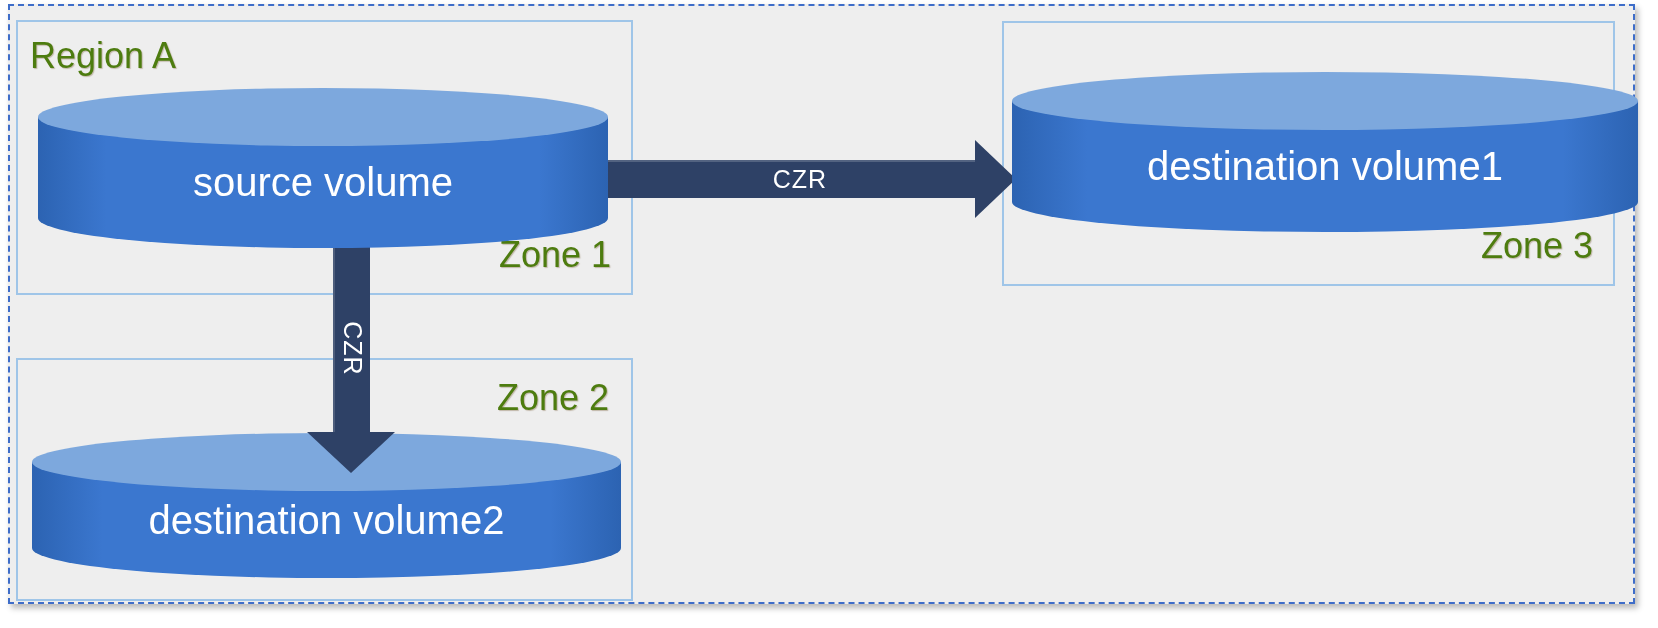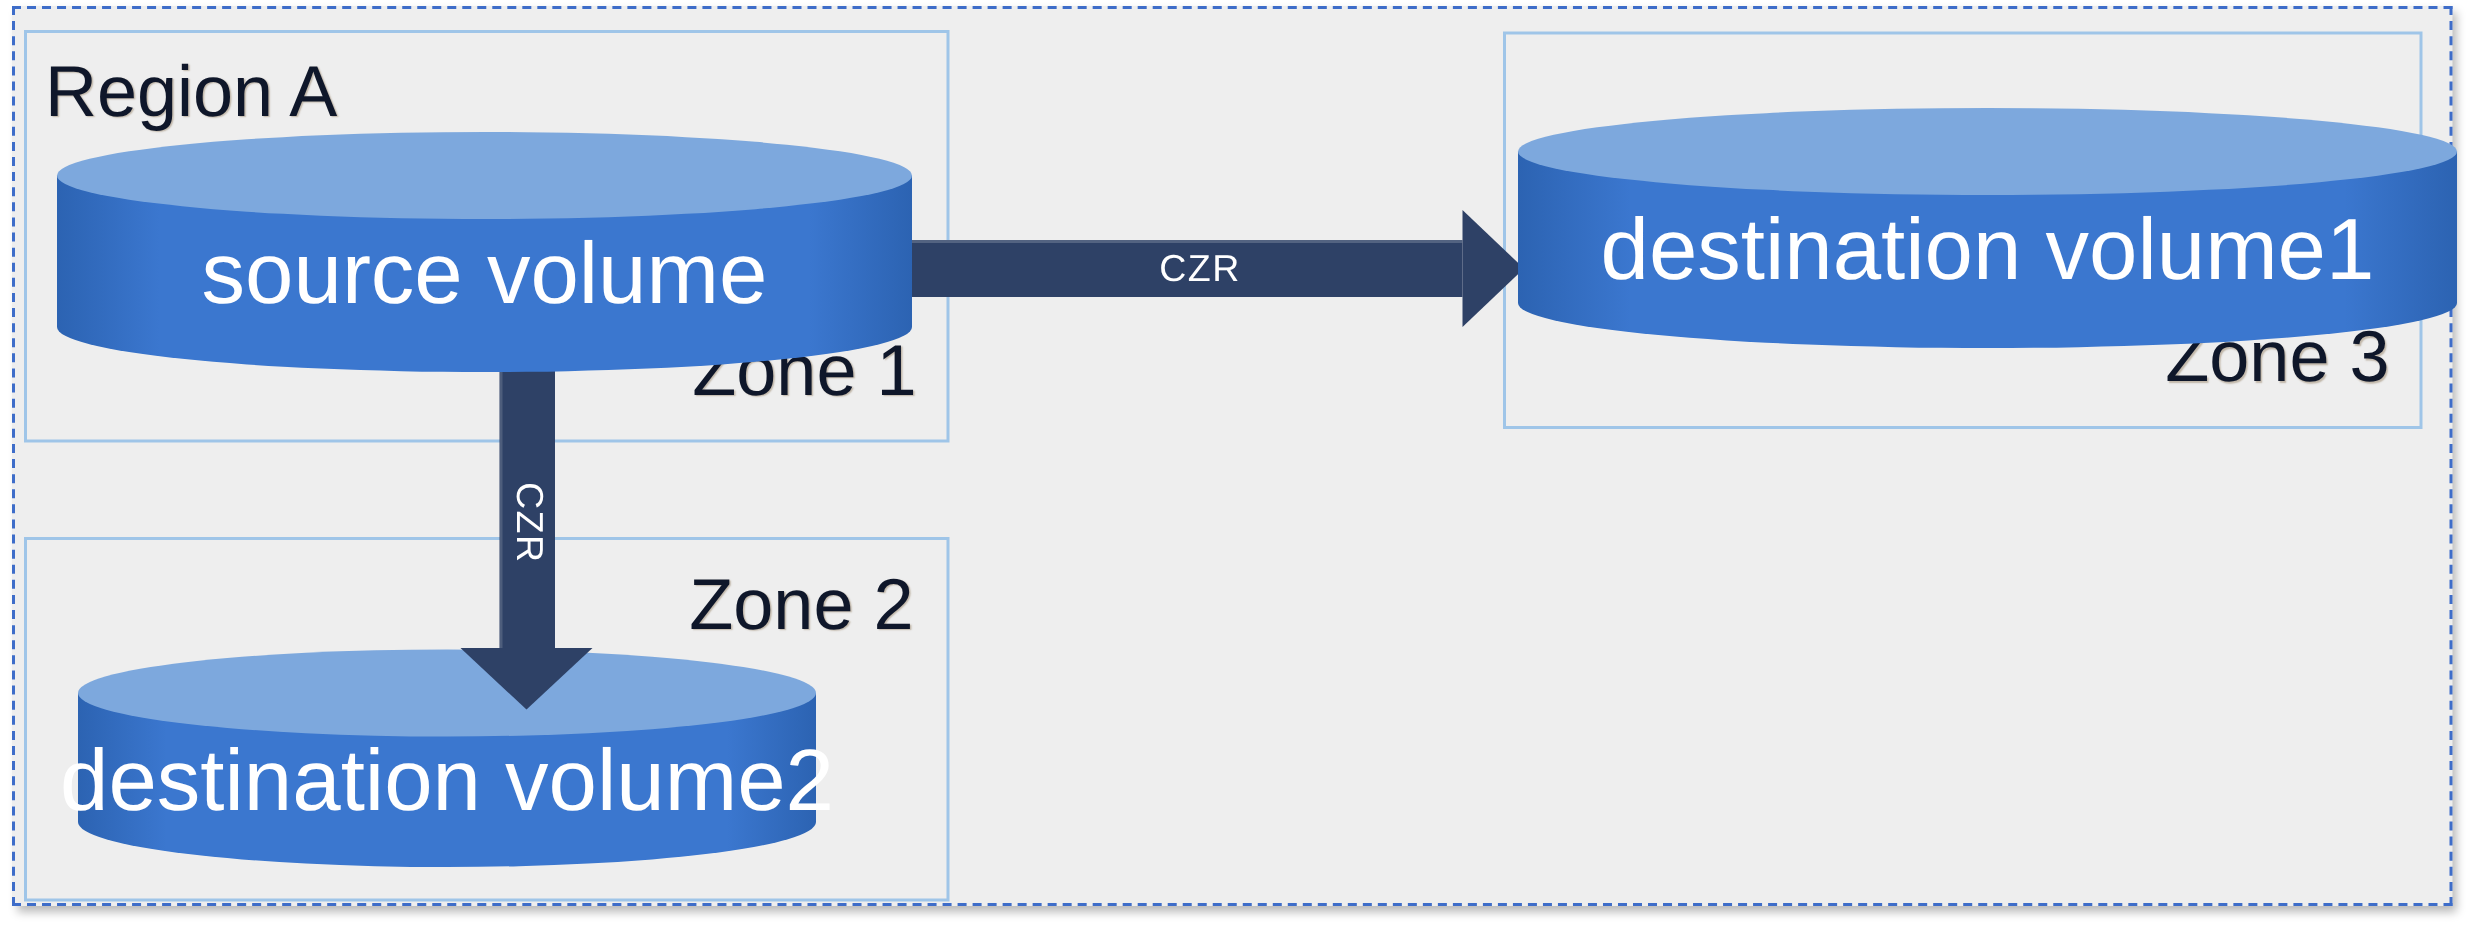--- a/index.html
+++ b/index.html
@@ -33,23 +33,23 @@
     border: 2px solid #9fc5e8;
     box-sizing: border-box;
     background: transparent;
   }
   .zone1 { left: 16px;   top: 20px;  width: 617px; height: 275px; }
   .zone2 { left: 1002px; top: 21px;  width: 613px; height: 265px; }
   .zone3 { left: 16px;   top: 358px; width: 617px; height: 243px; }
 
   .diagram-label {
     position: absolute;
-    font-size: 48px;
+    font-size: 36px;
     line-height: 1.1;
-    color: #0f172a;
+    color: #4d7c0f;
     text-shadow: 1px 1px 1px rgba(110,80,40,0.35);
     white-space: nowrap;
   }
   .region-label  { left: 20px; top: 30px; }
   .zone-label-br { right: 20px; bottom: 18px; }
   .zone-label-tr { right: 22px; top: 18px; }
 
   
   .cyl {
     position: absolute;
@@ -72,26 +72,26 @@
     background: #7da8dd;
   }
   .cyl-label {
     position: absolute;
     left: 0; right: 0;
     top: 29px; bottom: 0;
     display: flex;
     align-items: center;
     justify-content: center;
     color: #ffffff;
-    font-size: 58px;
+    font-size: 40px;
     white-space: nowrap;
   }
   .cyl-source { left: 38px;   top: 88px;  width: 570px; height: 160px; }
   .cyl-dest1  { left: 1012px; top: 72px;  width: 626px; height: 160px; }
-  .cyl-dest2  { left: 52px;   top: 433px; width: 492px; height: 145px; }
+  .cyl-dest2  { left: 32px;   top: 433px; width: 556px; height: 145px; padding-left: 33px; }
 
   
   .arrow-part { position: absolute; z-index: 2; }
   .h-shaft {
     left: 575px; top: 160px;
     width: 400px; height: 38px;
     background: #2e4166;
     box-shadow: inset 0 2px 0 rgba(255,255,255,0.18);
   }
   .h-head {

